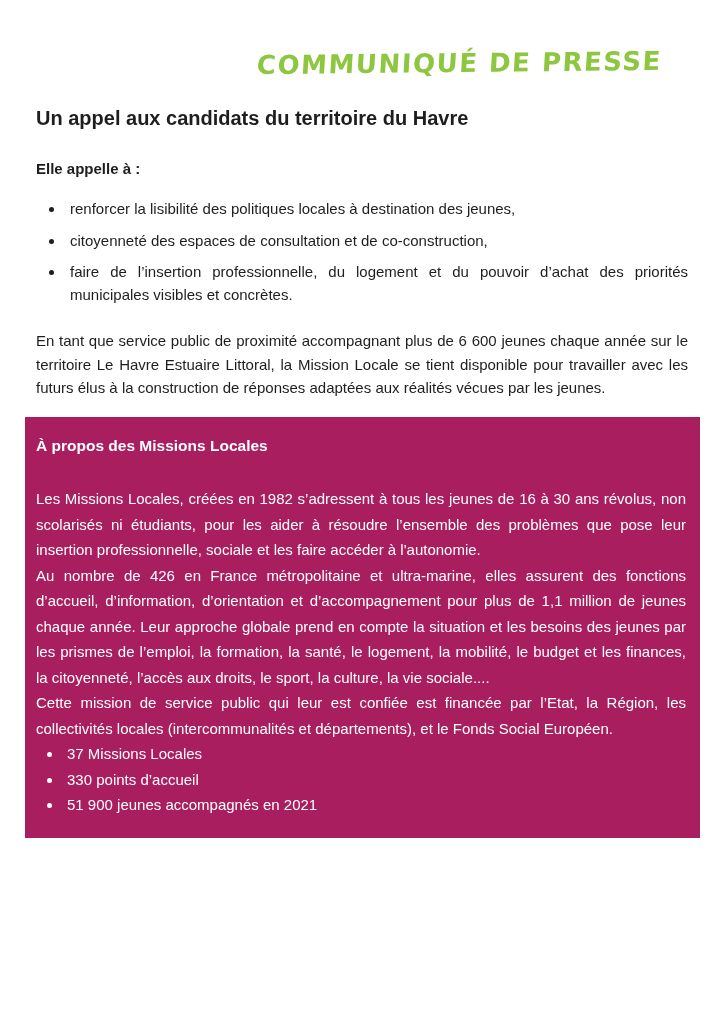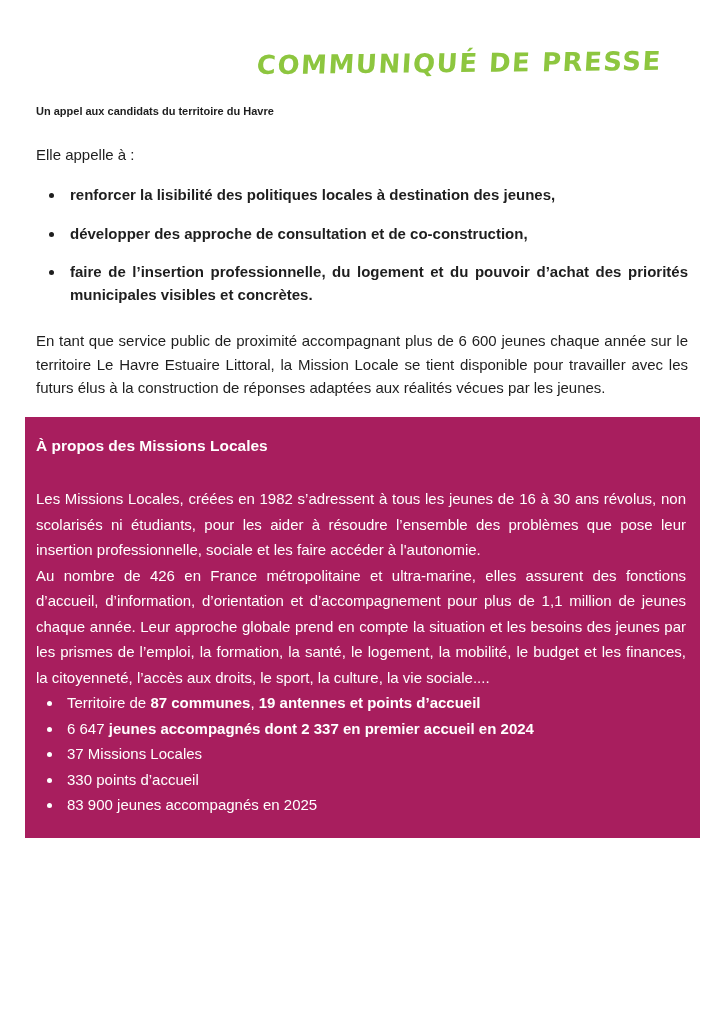--- a/index.html
+++ b/index.html
@@ -18,25 +18,25 @@
     display:inline-block;
     font-family:"DejaVu Sans", sans-serif;
     font-size:26px;
     font-weight:bold;
     letter-spacing:1.5px;
     color:#8dc63f;
     transform:skewX(-4deg) rotate(-0.6deg);
     white-space:nowrap;
   }
   .content { margin:0 36px; font-size:15px; line-height:1.55; }
-  .doc-heading { font-size:11px; font-weight:bold; margin:25px 0 0; }
+  .doc-heading { font-size:20px; font-weight:bold; margin:25px 0 0; }
   .p-intro { margin:22px 0 0; }
-  .p-appelle { margin:23px 0 17px; }
+  .p-appelle { margin:23px 0 17px;font-weight:bold; }
   ul.intro-list { margin:15px 0 0; padding-left:29px; }
-  ul.intro-list li { padding-left:5px; margin:15px 0; text-align:justify;font-weight:bold; }
+  ul.intro-list li { padding-left:5px; margin:8px 0; text-align:justify; }
   .p-service { margin:23px 0 0; text-align:justify; }
 
   
   .about-box {
     margin:18px 24px 3px 25px;
     background:#a81e5e;
     color:#ffffff;
     padding:16px 14px 20px 11px;
     box-sizing:border-box;
     font-size:15px;
@@ -58,38 +58,35 @@
   </div>
 
   <div class="content">
     <div class="doc-heading">Un appel aux candidats du territoire du Havre</div>
 
 
     <p class="p-appelle">Elle appelle à :</p>
 
     <ul class="intro-list">
       <li>renforcer la lisibilité des politiques locales à destination des jeunes,</li>
-      <li>développer des approche de consultation et de co-construction,</li>
+      <li>citoyenneté des espaces de consultation et de co-construction,</li>
       <li>faire de l’insertion professionnelle, du logement et du pouvoir d’achat des priorités municipales visibles et concrètes.</li>
     </ul>
 
     <p class="p-service">En tant que service public de proximité accompagnant plus de 6 600 jeunes chaque année sur le territoire Le Havre Estuaire Littoral, la Mission Locale se tient disponible pour travailler avec les futurs élus à la construction de réponses adaptées aux réalités vécues par les jeunes.</p>
   </div>
 
   <div class="about-box">
     <div class="box-heading">À propos des Missions Locales</div>
 
     <p>Les Missions Locales, créées en 1982 s’adressent à tous les jeunes de 16 à 30 ans révolus, non scolarisés ni étudiants, pour les aider à résoudre l’ensemble des problèmes que pose leur insertion professionnelle, sociale et les faire accéder à l'autonomie.</p>
     <p>Au nombre de 426 en France métropolitaine et ultra-marine, elles assurent des fonctions d’accueil, d’information, d’orientation et d’accompagnement pour plus de 1,1 million de jeunes chaque année. Leur approche globale prend en compte la situation et les besoins des jeunes par les prismes de l’emploi, la formation, la santé, le logement, la mobilité, le budget et les finances, la citoyenneté, l’accès aux droits, le sport, la culture, la vie sociale....</p>
+    <p>Cette mission de service public qui leur est confiée est financée par l’Etat, la Région, les collectivités locales (intercommunalités et départements), et le Fonds Social Européen.</p>
 
-    <ul class="box-list">
-      <li><span>Territoire de </span><strong>87 communes</strong><span>, </span><strong>19 antennes et points d’accueil</strong></li>
-      <li><span>6 647 </span><strong>jeunes accompagnés dont 2 337 en premier accueil en 2024</strong></li>
-    </ul>
 
     <ul class="box-list">
       <li>37 Missions Locales</li>
       <li>330 points d’accueil</li>
-      <li>83 900 jeunes accompagnés en 2025</li>
+      <li>51 900 jeunes accompagnés en 2021</li>
     </ul>
   </div>
 
 </div>
 
 </body></html>

